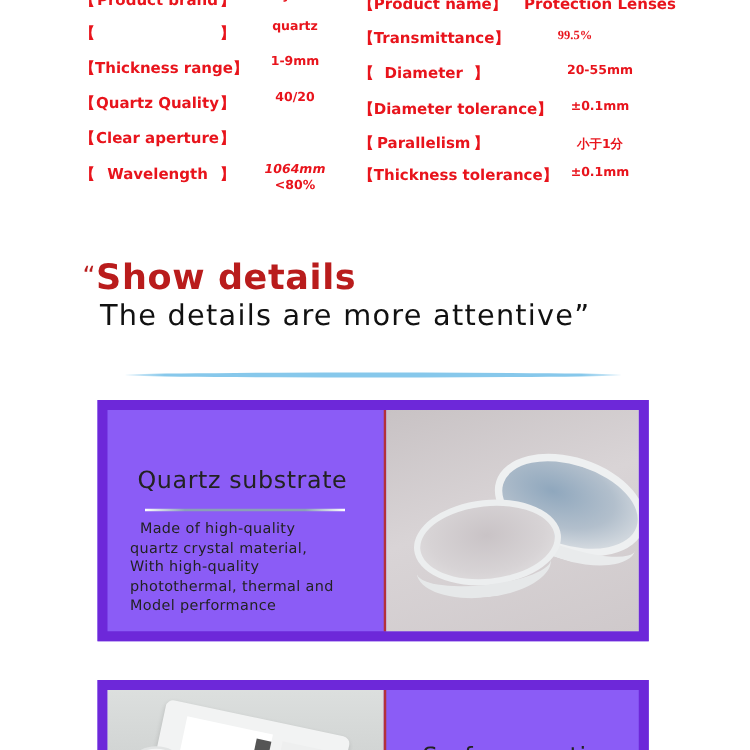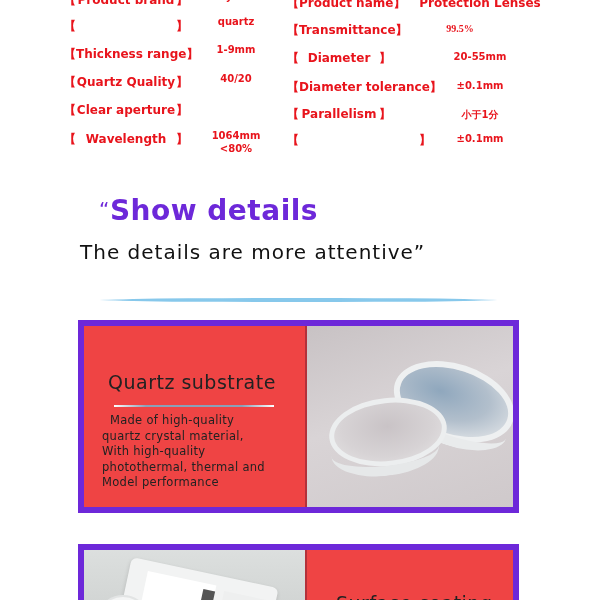--- a/index.html
+++ b/index.html
@@ -1,25 +1,25 @@
 <!DOCTYPE html>
 <html><head>
 <meta charset="utf-8">
 <style>
   html, body { margin:0; padding:0; }
   body { width:600px; height:600px; background:#ffffff; position:relative; overflow:hidden; font-family:"DejaVu Sans", sans-serif; }
   .spec { position:absolute; color:#e8141c; font-weight:bold; white-space:nowrap; }
   .spec-value { font-size:10px; text-align:center; }
   .lbl-wrap { position:absolute; display:flex; align-items:center; justify-content:space-between; color:#e8141c; font-weight:bold; font-size:12px; white-space:nowrap; }
   .lbl-wrap .txt { flex:1; text-align:center; }
-  .heading1 { position:absolute; left:66px; top:194px; font-size:28px; font-weight:bold; color:#6d28d9; letter-spacing:0.5px;margin-left:33px; }
+  .heading1 { position:absolute; left:66px; top:205px; font-size:28px; font-weight:bold; color:#b91c1c; letter-spacing:0.5px; }
   .heading1 .q { font-size:20px; font-weight:normal; vertical-align:4px; }
-  .heading2 { position:absolute; left:80px; top:240px; font-size:20px; color:#111; letter-spacing:1px; }
+  .heading2 { position:absolute; left:80px; top:240px; font-size:23px; color:#111; letter-spacing:1px; }
   .blue-line { position:absolute; left:100px; top:298px; width:397px; height:4px; background:linear-gradient(to right, rgba(135,200,235,0.2), #87c8eb 8%, #87c8eb 92%, rgba(135,200,235,0.2)); border-radius:50%; }
-  .card { position:absolute; left:78px; width:441px; border:6px solid #6d28d9; box-sizing:border-box; background:#ef4444; }
+  .card { position:absolute; left:78px; width:441px; border:8px solid #6d28d9; box-sizing:border-box; background:#8b5cf6; }
   .card1 { top:320px; height:193px; }
   .card2 { top:544px; height:80px; }
   .card .divider { position:absolute; top:0; bottom:0; left:221px; width:2px; background:#b3313a; }
   .card-title { position:absolute; font-size:19px; color:#222; letter-spacing:0.5px; white-space:nowrap; }
   .card-rule { position:absolute; height:2px; background:linear-gradient(to right, #fff, #8aa0b8 20%, #8aa0b8 80%, #fff); }
   .card-desc { position:absolute; font-size:11.5px; line-height:15.5px; color:#222; letter-spacing:0.3px; white-space:pre; font-family:"DejaVu Sans", sans-serif; }
   .photo1 { position:absolute; left:223px; top:0; right:0; bottom:0; background:linear-gradient(160deg, #c8c2c4 0%, #d9d4d6 45%, #cfc9cb 100%); overflow:hidden; }
   .lens { position:absolute; border-radius:50%; }
   .photo2 { position:absolute; left:0; top:0; width:221px; bottom:0; background:linear-gradient(180deg, #dcdfde 0%, #cfd2d1 100%); overflow:hidden; }
 </style>
@@ -60,21 +60,21 @@
       <span class="txt">Clear aperture</span>
       <span>】</span>
   </div>
   <div class="spec spec-value" style="left:196px; top:101px; width:80px;margin-top:42px;">&lt;80%</div>
 
   <div class="lbl-wrap" style="left:64px; top:130px; width:124px; height:18px;">
     <span>【</span>
       <span class="txt">Wavelength</span>
       <span>】</span>
   </div>
-  <div class="spec spec-value" style="left:196px; top:130px; width:80px;">1064mm</div>
+  <div class="spec spec-value" style="left:196px; top:130px; width:80px;font-style:italic;">1064mm</div>
 
   <div class="lbl-wrap" style="left:287px; top:-6px; width:104px; height:18px;">
     <span>【</span>
       <span class="txt">Product name</span>
       <span>】</span>
   </div>
   <div class="spec spec-value" style="left:410px; top:-4px; width:140px; font-size:12px;">Protection Lenses</div>
 
   <div class="lbl-wrap" style="left:287px; top:21px; width:104px; height:18px;">
     <span>【</span>
@@ -99,20 +99,21 @@
 
   <div class="lbl-wrap" style="left:287px; top:105px; width:104px; height:18px;">
     <span>【</span>
       <span class="txt">Parallelism</span>
       <span>】</span>
   </div>
   <div class="spec spec-value" style="left:430px; top:108px; width:100px;">小于1分</div>
 
   <div class="lbl-wrap" style="left:287px; top:131px; width:144px; height:18px;">
     <span>【</span>
+      <span class="txt">Thickness tolerance</span>
       <span>】</span>
   </div>
   <div class="spec spec-value" style="left:430px; top:133px; width:100px;">±0.1mm</div>
 </div>
 
 <div class="heading1">
   <span class="q">“</span><span>Show details</span>
 </div>
 <div class="heading2">The details are more attentive”</div>
 <div class="blue-line"></div>

